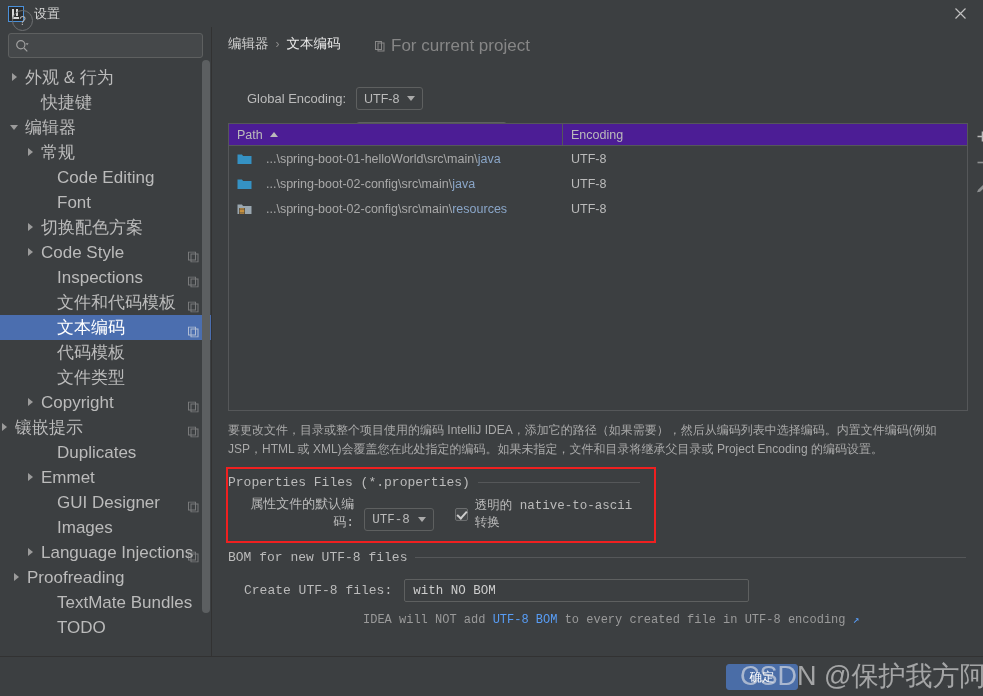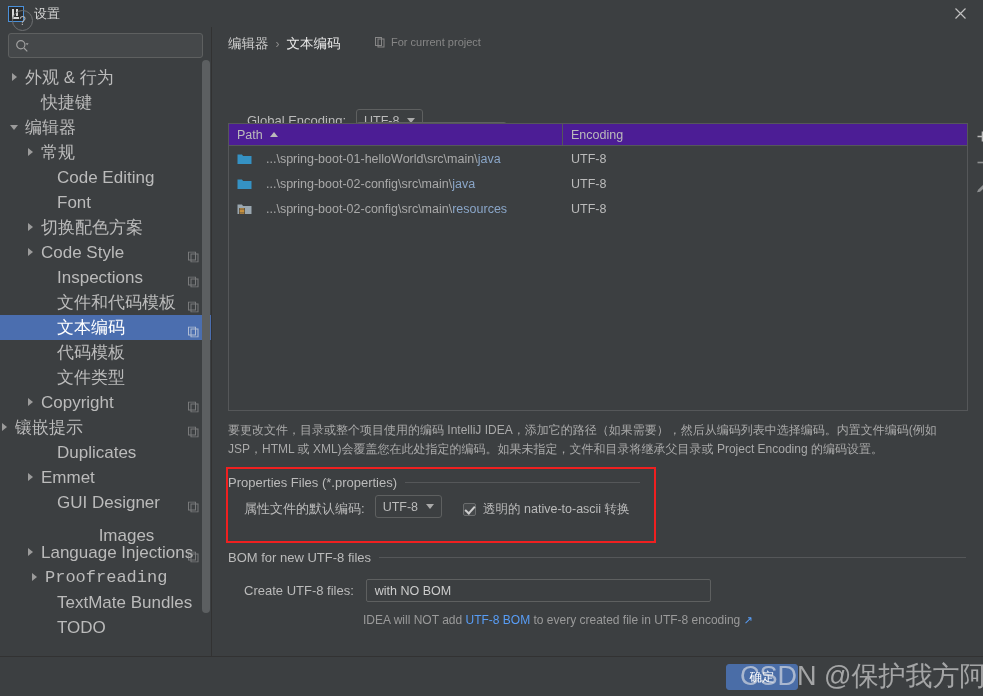--- a/index.html
+++ b/index.html
@@ -156,21 +156,21 @@
     position: absolute; left: 16px; top: 8px;
     display: flex; align-items: center;
     font-size: 13.5px;
   }
   .bc-1 { color: #cfcfcf; }
   .bc-sep { color: #8a8a8a; margin: 0 7px; font-size: 12px; }
   .bc-2 { color: #e8e8e8; }
   .scope-tag {
     position: absolute; left: 162px; top: 9px;
     display: flex; align-items: center;
-    font-size: 11px;
+    font-size: 17px;
     color: #868686;
   }
   .scope-icon { margin-right: 5px; display: block; }
 
   .row-field {
     position: absolute;
     display: flex; align-items: center;
   }
   .field-label {
     font-size: 13px; color: #bbbbbb;
@@ -277,20 +277,21 @@
 
   
   .red-box {
     position: absolute; left: 14px; top: 440px;
     width: 430px; height: 76px;
     border: 2px solid #f02020;
     pointer-events: none;
   }
   .group {
     position: absolute;
+    font-family: Liberation Mono, monospace;
   }
   .group-title {
     font-size: 13px;
     color: #bbbbbb;
     display: flex; align-items: center;
     white-space: nowrap;
   }
   .group-line {
     height: 1px;
     background: #555759;
@@ -496,33 +497,33 @@
           <span class="tree-label">Emmet</span>
         </div>
         <div class="tree-item" style="padding-left: 42px;">
           <span class="arrow none"></span>
           <span class="tree-label">GUI Designer</span>
           <span class="copy-badge"><svg width="11" height="11" viewBox="0 0 11 11">
               <rect x="0.5" y="0.5" width="7" height="8" stroke="#9a9a9a" stroke-width="1" fill="none"></rect>
               <rect x="3" y="2.5" width="7" height="8" stroke="#9a9a9a" stroke-width="1" fill="none"></rect>
             </svg></span>
         </div>
-        <div class="tree-item" style="padding-left: 42px; flex-direction: column;">
+        <div class="tree-item" style="padding-left: 42px;">
           <span class="arrow none"></span>
           <span class="tree-label">Images</span>
         </div>
         <div class="tree-item" style="padding-left: 26px;">
           <span class="arrow right"></span>
           <span class="tree-label">Language Injections</span>
           <span class="copy-badge"><svg width="11" height="11" viewBox="0 0 11 11">
               <rect x="0.5" y="0.5" width="7" height="8" stroke="#9a9a9a" stroke-width="1" fill="none"></rect>
               <rect x="3" y="2.5" width="7" height="8" stroke="#9a9a9a" stroke-width="1" fill="none"></rect>
             </svg></span>
         </div>
-        <div class="tree-item" style="padding-left: 30px; font-family: Liberation Mono, monospace;">
+        <div class="tree-item" style="padding-left: 12px;">
           <span class="arrow right"></span>
           <span class="tree-label">Proofreading</span>
         </div>
         <div class="tree-item" style="padding-left: 42px;">
           <span class="arrow none"></span>
           <span class="tree-label">TextMate Bundles</span>
         </div>
         <div class="tree-item" style="padding-left: 42px;">
           <span class="arrow none"></span>
           <span class="tree-label">TODO</span>
@@ -542,21 +543,21 @@
     </div>
 
     <div class="scope-tag">
       <svg class="scope-icon" width="12" height="12" viewBox="0 0 12 12">
         <rect x="1.5" y="1.5" width="6" height="8" stroke="#868686" stroke-width="1" fill="none"></rect>
         <rect x="4" y="3" width="6" height="8" stroke="#868686" stroke-width="1" fill="none"></rect>
       </svg>
       <span>For current project</span>
     </div>
 
-    <div class="row-field" style="left:16px; top:82px;">
+    <div class="row-field" style="left:16px; top:60px;">
       <div class="field-label" style="width:118px;">Global Encoding:</div>
       <div class="combo" style="margin-left:10px;">
         <span>UTF-8</span>
         <span class="chev"></span>
       </div>
     </div>
 
     <div class="row-field" style="left:16px; top:95px;">
       <div class="field-label" style="width:118px;">Project Encoding:</div>
       <div class="combo" style="margin-left:10px;">

